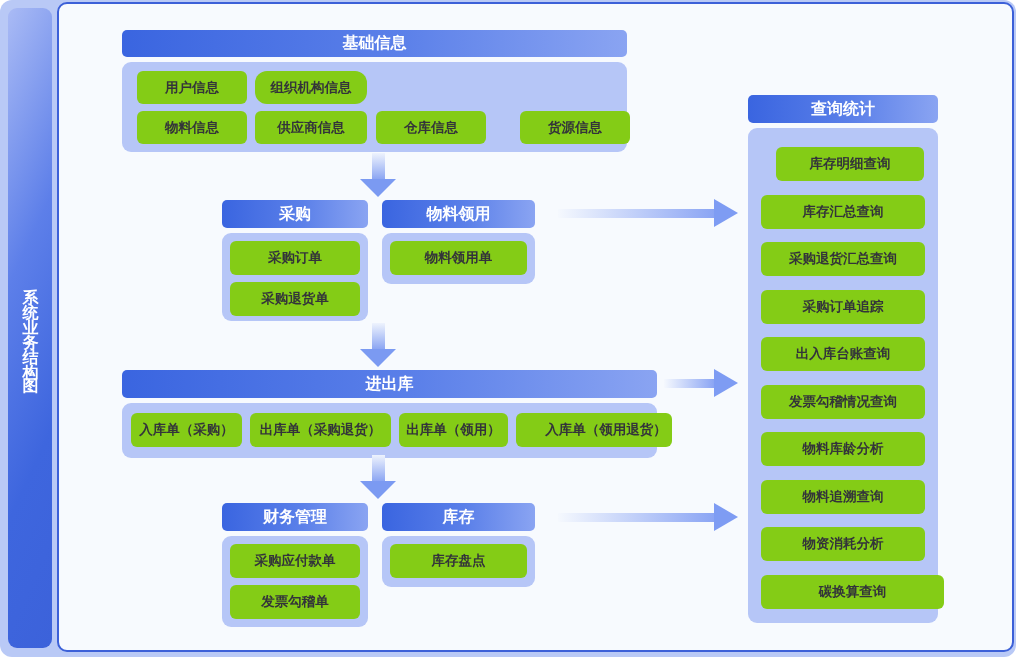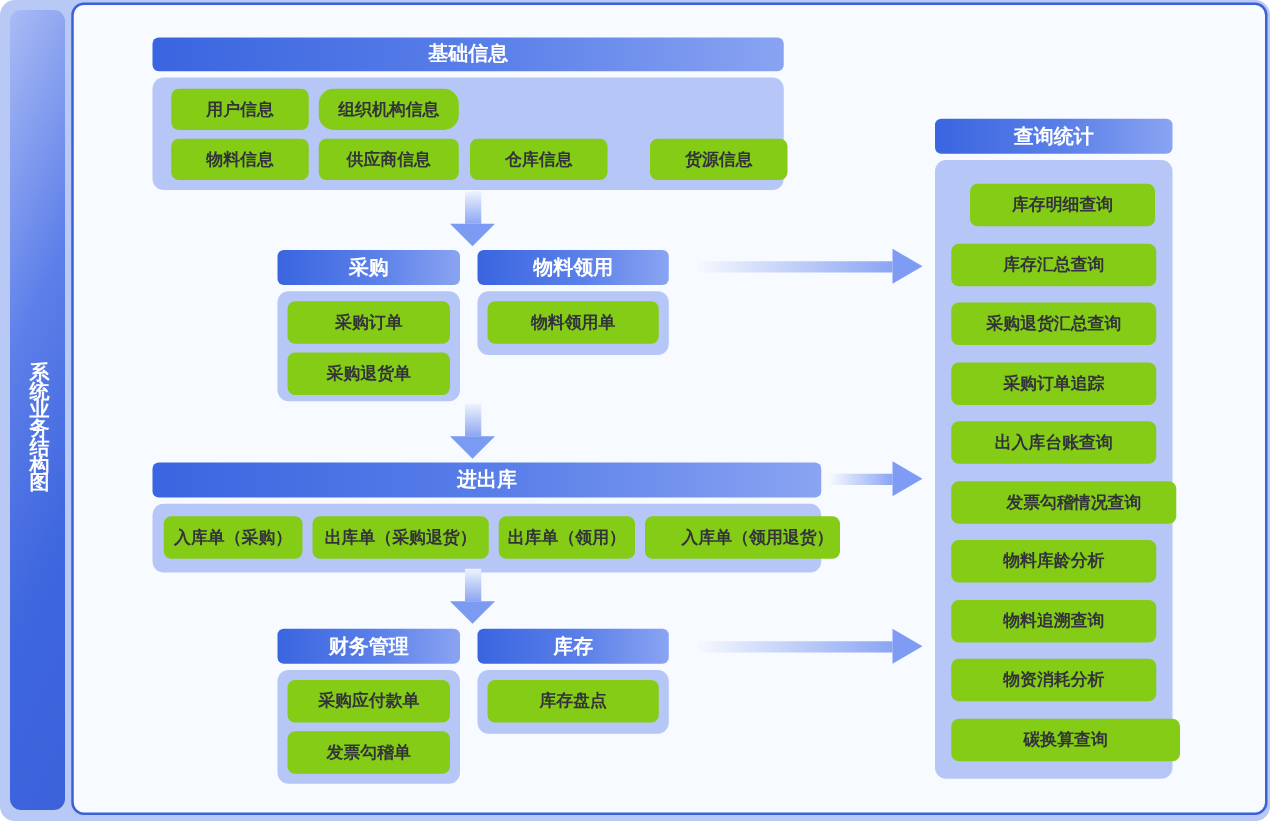--- a/index.html
+++ b/index.html
@@ -122,18 +122,18 @@
     <div class="head"></div>
   </div>
 
   <div class="hdr" style="left:748px;top:95px;width:190px;">查询统计</div>
   <div class="grp" style="left:748px;top:128px;width:190px;height:495px;"></div>
   <div class="bx" style="left:761px;top:147px;width:148px;margin-left:15px;">库存明细查询</div>
   <div class="bx" style="left:761px;top:195px;width:164px;">库存汇总查询</div>
   <div class="bx" style="left:761px;top:242px;width:164px;">采购退货汇总查询</div>
   <div class="bx" style="left:761px;top:290px;width:164px;">采购订单追踪</div>
   <div class="bx" style="left:761px;top:337px;width:164px;">出入库台账查询</div>
-  <div class="bx" style="left:761px;top:385px;width:164px;padding-left:16px;">发票勾稽情况查询</div>
+  <div class="bx" style="left:761px;top:385px;width:164px;">发票勾稽情况查询</div>
   <div class="bx" style="left:761px;top:432px;width:164px;">物料库龄分析</div>
   <div class="bx" style="left:761px;top:480px;width:164px;">物料追溯查询</div>
   <div class="bx" style="left:761px;top:527px;width:164px;">物资消耗分析</div>
   <div class="bx" style="left:761px;top:575px;width:183px;">碳换算查询</div>
 </div>
 
 </body></html>

